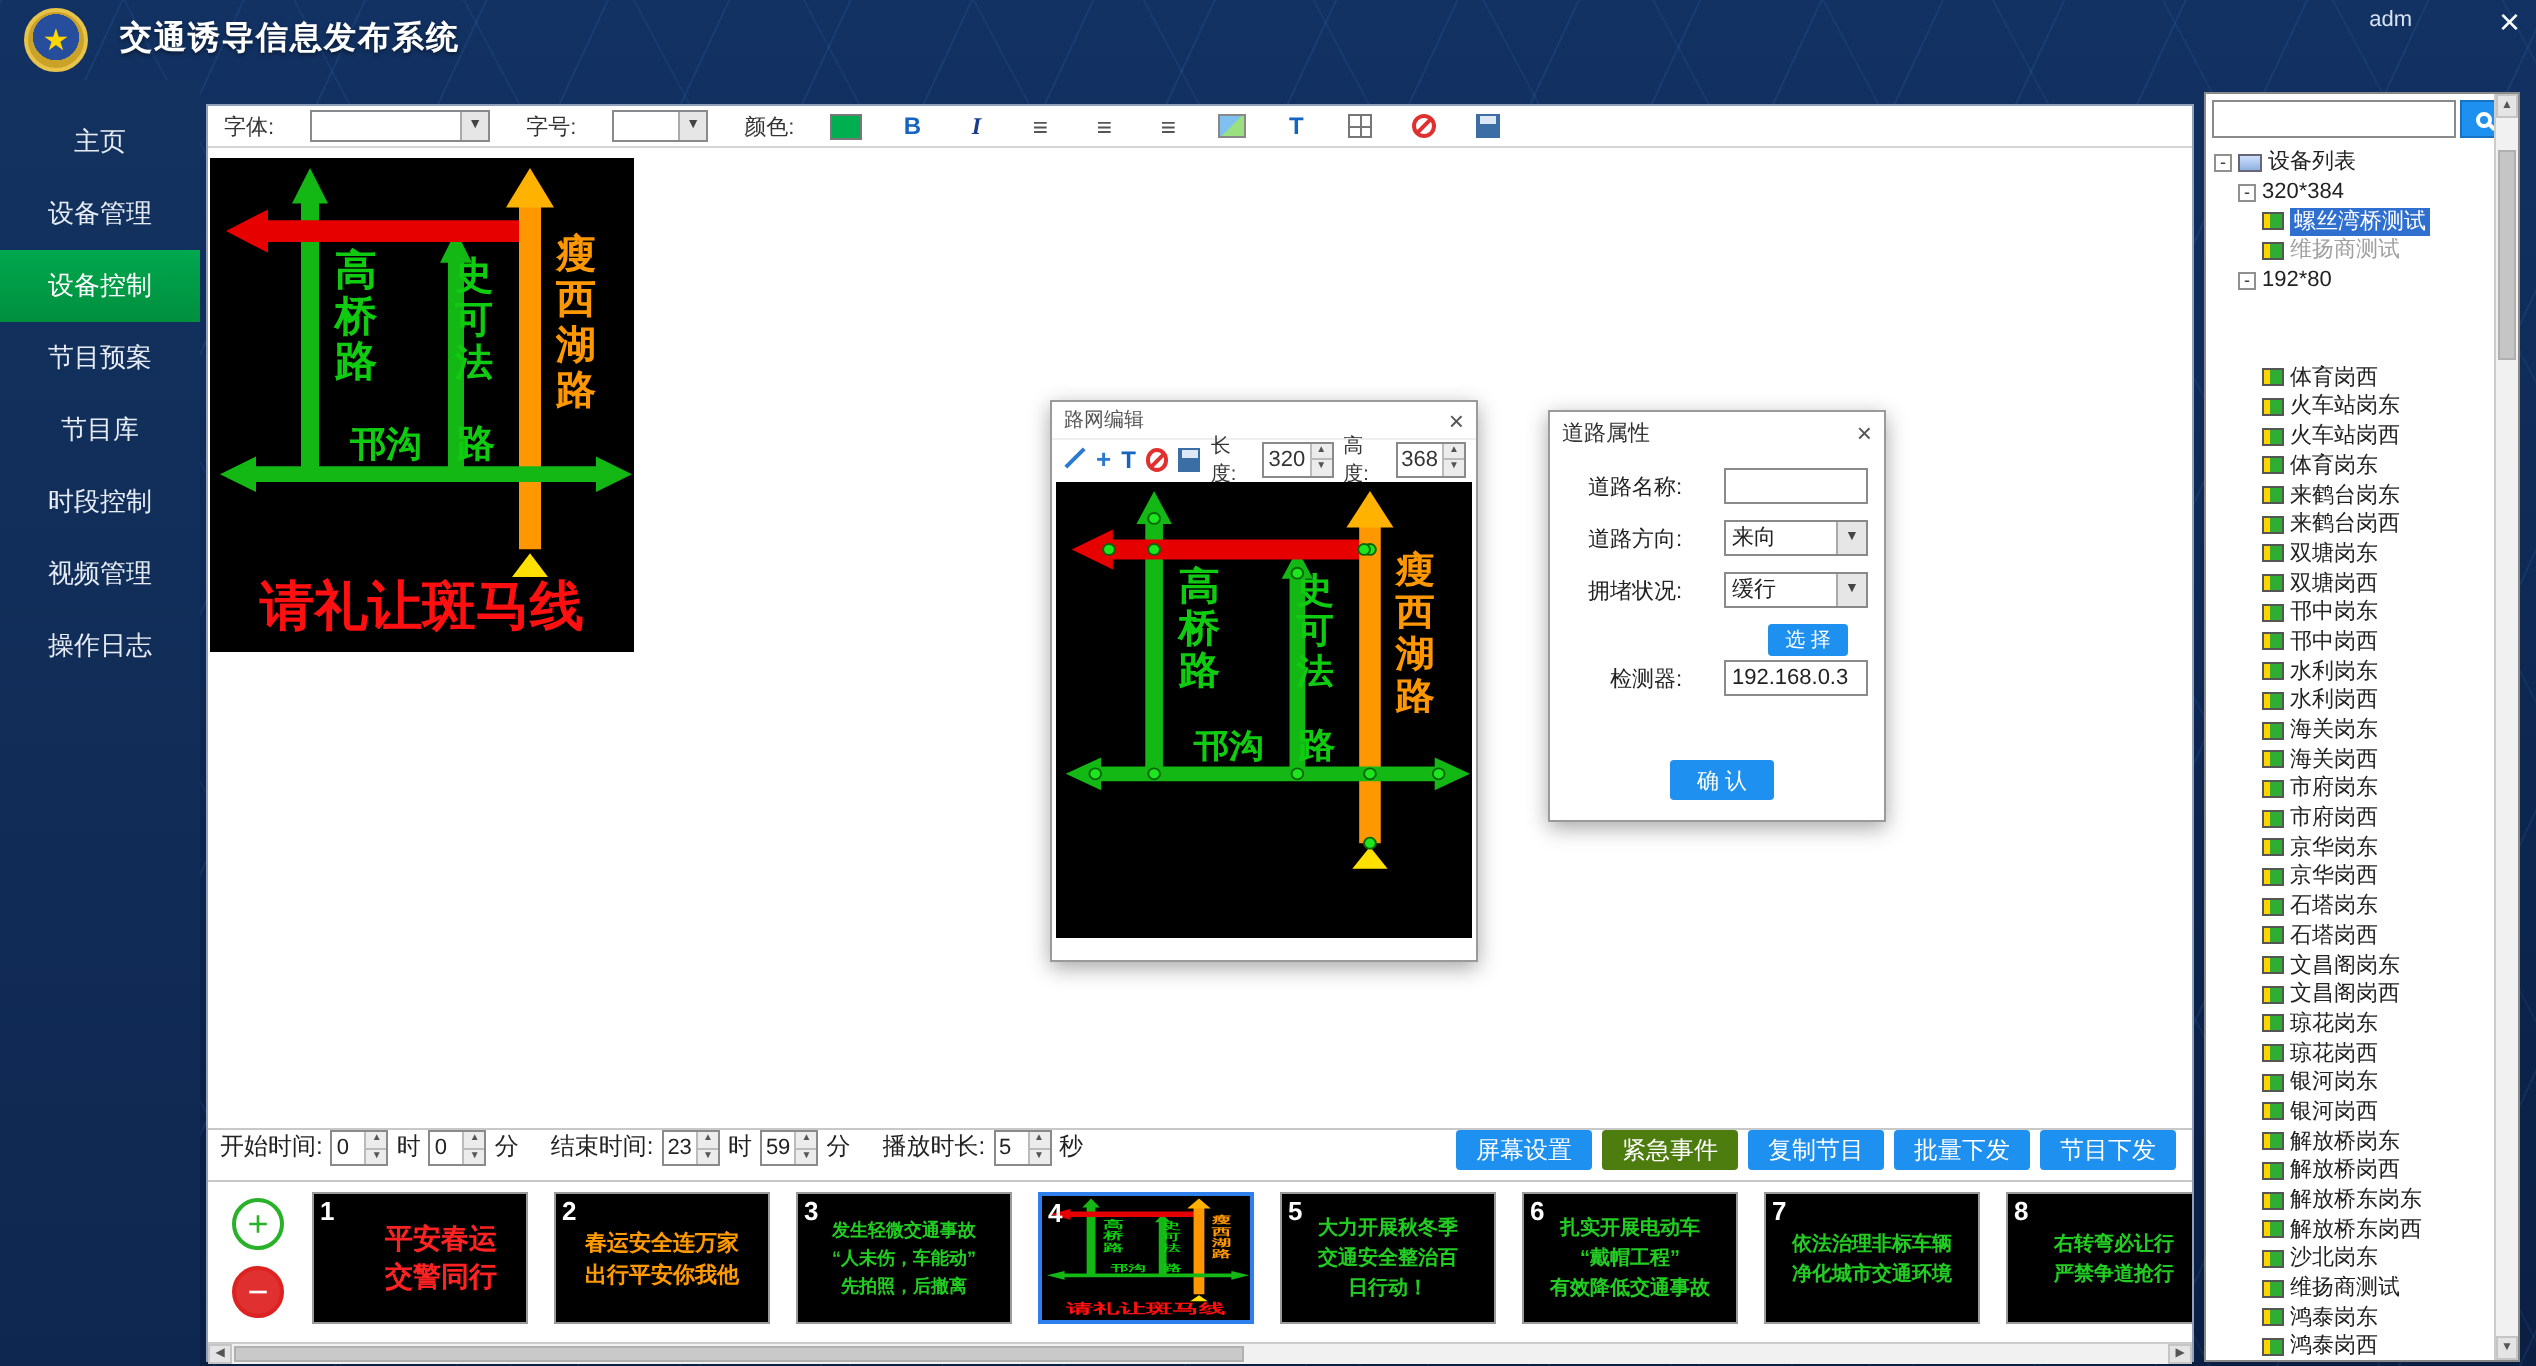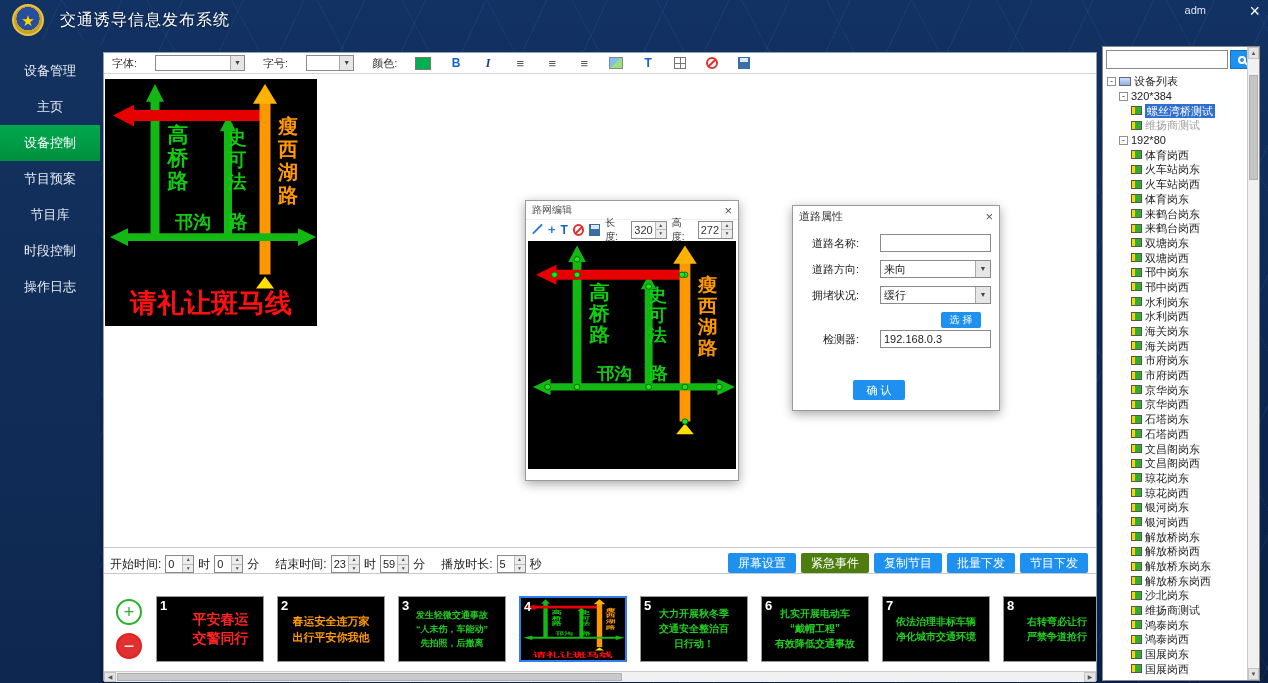--- a/index.html
+++ b/index.html
@@ -12,21 +12,21 @@
       repeating-linear-gradient(62deg,rgba(90,150,230,.08) 0 1px,transparent 1px 75px),
       linear-gradient(180deg,#123263 0%,#0c2650 60%,#0a1f42 100%);
   }
   
   .header{position:absolute;top:0;left:0;width:1268px;height:40px;}
   .logo{position:absolute;left:12px;top:4px;width:32px;height:32px;border-radius:50%;
     background:radial-gradient(circle at 50% 45%, #274e9c 0 55%, #c9a227 56% 100%);
     border:2px solid #e8c34a;display:flex;align-items:center;justify-content:center;}
   .logo-star{color:#ffd700;font-size:15px;line-height:1;}
   .app-title{position:absolute;left:60px;top:0;height:40px;line-height:40px;color:#fff;
-    font-size:16px;font-weight:normal;letter-spacing:1px;text-shadow:0 1px 2px rgba(0,0,0,.5);text-align:center;}
+    font-size:16px;font-weight:bold;letter-spacing:1px;text-shadow:0 1px 2px rgba(0,0,0,.5);text-align:center;}
   .hdr-user{position:absolute;right:62px;top:4px;color:#d8e2f2;font-size:11px;}
   .hdr-close{position:absolute;right:8px;top:0px;color:#fff;font-size:18px;line-height:22px;cursor:pointer;}
   
   .sidebar{position:absolute;top:40px;left:0;width:100px;height:643px;
     background:linear-gradient(180deg,#13325f,#0e2750);padding-top:13px;}
   .side-item{height:36px;line-height:36px;text-align:center;color:#e6ecf5;font-size:13px;cursor:pointer;}
   .side-item.active{background:linear-gradient(180deg,#00a84e,#008f3e);color:#fff;}
   
   .main{position:absolute;left:103px;top:52px;width:994px;height:629px;background:#fff;border:1px solid #90a0b8;}
   .toolbar{position:absolute;top:0;left:0;right:0;height:21px;display:flex;align-items:center;gap:18px;
@@ -56,32 +56,32 @@
   .dialog{position:absolute;background:#fff;border:1px solid #9a9a9a;box-shadow:0 3px 10px rgba(0,0,0,.35);z-index:20;}
   .dlg-title{height:18px;display:flex;align-items:center;padding:0 6px;font-size:10px;color:#555;}
   .dlg-title .t{flex:1;}
   .dlg-close{color:#555;font-size:13px;cursor:pointer;line-height:13px;}
   #dlg-roadedit{left:525px;top:200px;width:214px;height:281px;}
   .re-tools{height:20px;display:flex;align-items:center;gap:5px;padding:0 5px;font-size:10px;color:#333;border-top:1px solid #eee;}
   .line-ico{width:13px;height:13px;position:relative;}
   .line-ico::after{content:"";position:absolute;left:0;top:5px;width:13px;height:2px;background:#2a7ad2;transform:rotate(-45deg);}
   .cross-ico{color:#2a7ad2;font-weight:bold;font-size:13px;}
   .re-canvas{margin:2px;width:208px;height:228px;background:#000;}
-  #dlg-roadprops{left:792px;top:205px;width:208px;height:206px;}
+  #dlg-roadprops{left:774px;top:205px;width:169px;height:206px;}
   .rp-row{display:flex;align-items:center;margin:8px 8px 0 4px;font-size:11px;color:#222;}
   .rp-label{width:62px;text-align:right;margin-right:21px;}
   .rp-input{flex:1;height:18px;border:1px solid #8a8a8a;background:#fff;font-size:11px;padding:0 3px;line-height:16px;}
   .rp-combo{position:relative;flex:1;height:18px;border:1px solid #8a8a8a;background:#fff;font-size:11px;padding:0 3px;line-height:16px;}
   .rp-combo::after{content:"\25BC";position:absolute;right:0;top:0;bottom:0;width:14px;background:#e6e6e6;
     border-left:1px solid #aaa;font-size:7px;color:#444;text-align:center;line-height:16px;}
   .btn-blue{background:#1e90ef;color:#fff;border:none;border-radius:2px;cursor:pointer;}
   .rp-select{position:absolute;right:18px;top:106px;width:40px;height:16px;font-size:10px;}
   .rp-confirm{position:absolute;left:60px;top:174px;width:52px;height:20px;font-size:11px;}
   
-  .timebar{position:absolute;left:0;right:0;top:494px;height:27px;display:flex;align-items:flex-end;gap:4px;
+  .timebar{position:absolute;left:0;right:0;top:511px;height:27px;display:flex;align-items:flex-start;gap:4px;
     padding:0 6px;border-top:1px solid #c8c8c8;border-bottom:1px solid #c8c8c8;font-size:12px;color:#222;background:#fff;}
   .spin{display:inline-flex;height:18px;border:1px solid #8a8a8a;background:#fff;}
   .spin-val{min-width:16px;padding:0 2px;font-size:11px;line-height:16px;text-align:left;}
   .spin-ud{display:flex;flex-direction:column;width:11px;border-left:1px solid #bbb;}
   .spin-ud span{flex:1;font-size:5px;line-height:7px;text-align:center;color:#555;background:#ececec;cursor:pointer;}
   .spin-ud span:first-child{border-bottom:1px solid #bbb;}
   .act-buttons{margin-left:auto;display:flex;gap:5px;margin-right:2px;}
   .act-btn{height:20px;padding:0 10px;font-size:12px;}
   .act-btn.red{background:#4d7c0f;}
   
@@ -129,26 +129,27 @@
 <div class="header">
   <span class="logo">
       <span class="logo-star">★</span>
     </span>
   <span class="app-title">交通诱导信息发布系统</span>
   <span class="hdr-user">adm</span>
   <span class="hdr-close">×</span>
 </div>
 
 <div class="sidebar">
+    <div class="side-item">主页</div>
     <div class="side-item">设备管理</div>
-    <div class="side-item">主页</div>
     <div class="side-item active">设备控制</div>
     <div class="side-item">节目预案</div>
     <div class="side-item">节目库</div>
     <div class="side-item">时段控制</div>
+    <div class="side-item">视频管理</div>
     <div class="side-item">操作日志</div>
   </div>
 
 <div class="main">
 
   <div class="toolbar">
     <span>字体:</span>
     <span class="combo font"></span>
     <span>字号:</span>
     <span class="combo size"></span>
@@ -371,21 +372,21 @@
     <span>长度:</span>
     <span class="spin">
       <span class="spin-val">320</span>
       <span class="spin-ud">
           <span>▲</span>
           <span>▼</span>
         </span>
     </span>
     <span>高度:</span>
     <span class="spin">
-      <span class="spin-val">272</span>
+      <span class="spin-val">368</span>
       <span class="spin-ud">
           <span>▲</span>
           <span>▼</span>
         </span>
     </span>
   </div>
   <div class="re-canvas" id="roadedit-canvas"><svg viewBox="0 0 212 250" width="100%" height="100%" preserveAspectRatio="none" font-family="Liberation Sans, sans-serif">
         <rect width="212" height="250" fill="#000"></rect>
         <line x1="50" y1="160" x2="50" y2="20" stroke="#14b814" stroke-width="9"></line>
         <polygon points="50,5 41,23 59,23" fill="#14b814"></polygon>
@@ -473,21 +474,21 @@
         <span class="tlabel sel">螺丝湾桥测试</span>
       </div>
       <div class="trow" style="padding-left: 26px;">
         <span class="dev-ico"></span>
         <span class="tlabel dim">维扬商测试</span>
       </div>
       <div class="trow" style="padding-left: 14px;">
         <span class="exp">-</span>
         <span class="tlabel">192*80</span>
       </div>
-      <div class="trow" style="padding-left: 26px;">
+      <div class="trow" style="padding-left: 26px; margin-top: 34px;">
         <span class="dev-ico"></span>
         <span class="tlabel">体育岗西</span>
       </div>
       <div class="trow" style="padding-left: 26px;">
         <span class="dev-ico"></span>
         <span class="tlabel">火车站岗东</span>
       </div>
       <div class="trow" style="padding-left: 26px;">
         <span class="dev-ico"></span>
         <span class="tlabel">火车站岗西</span>

